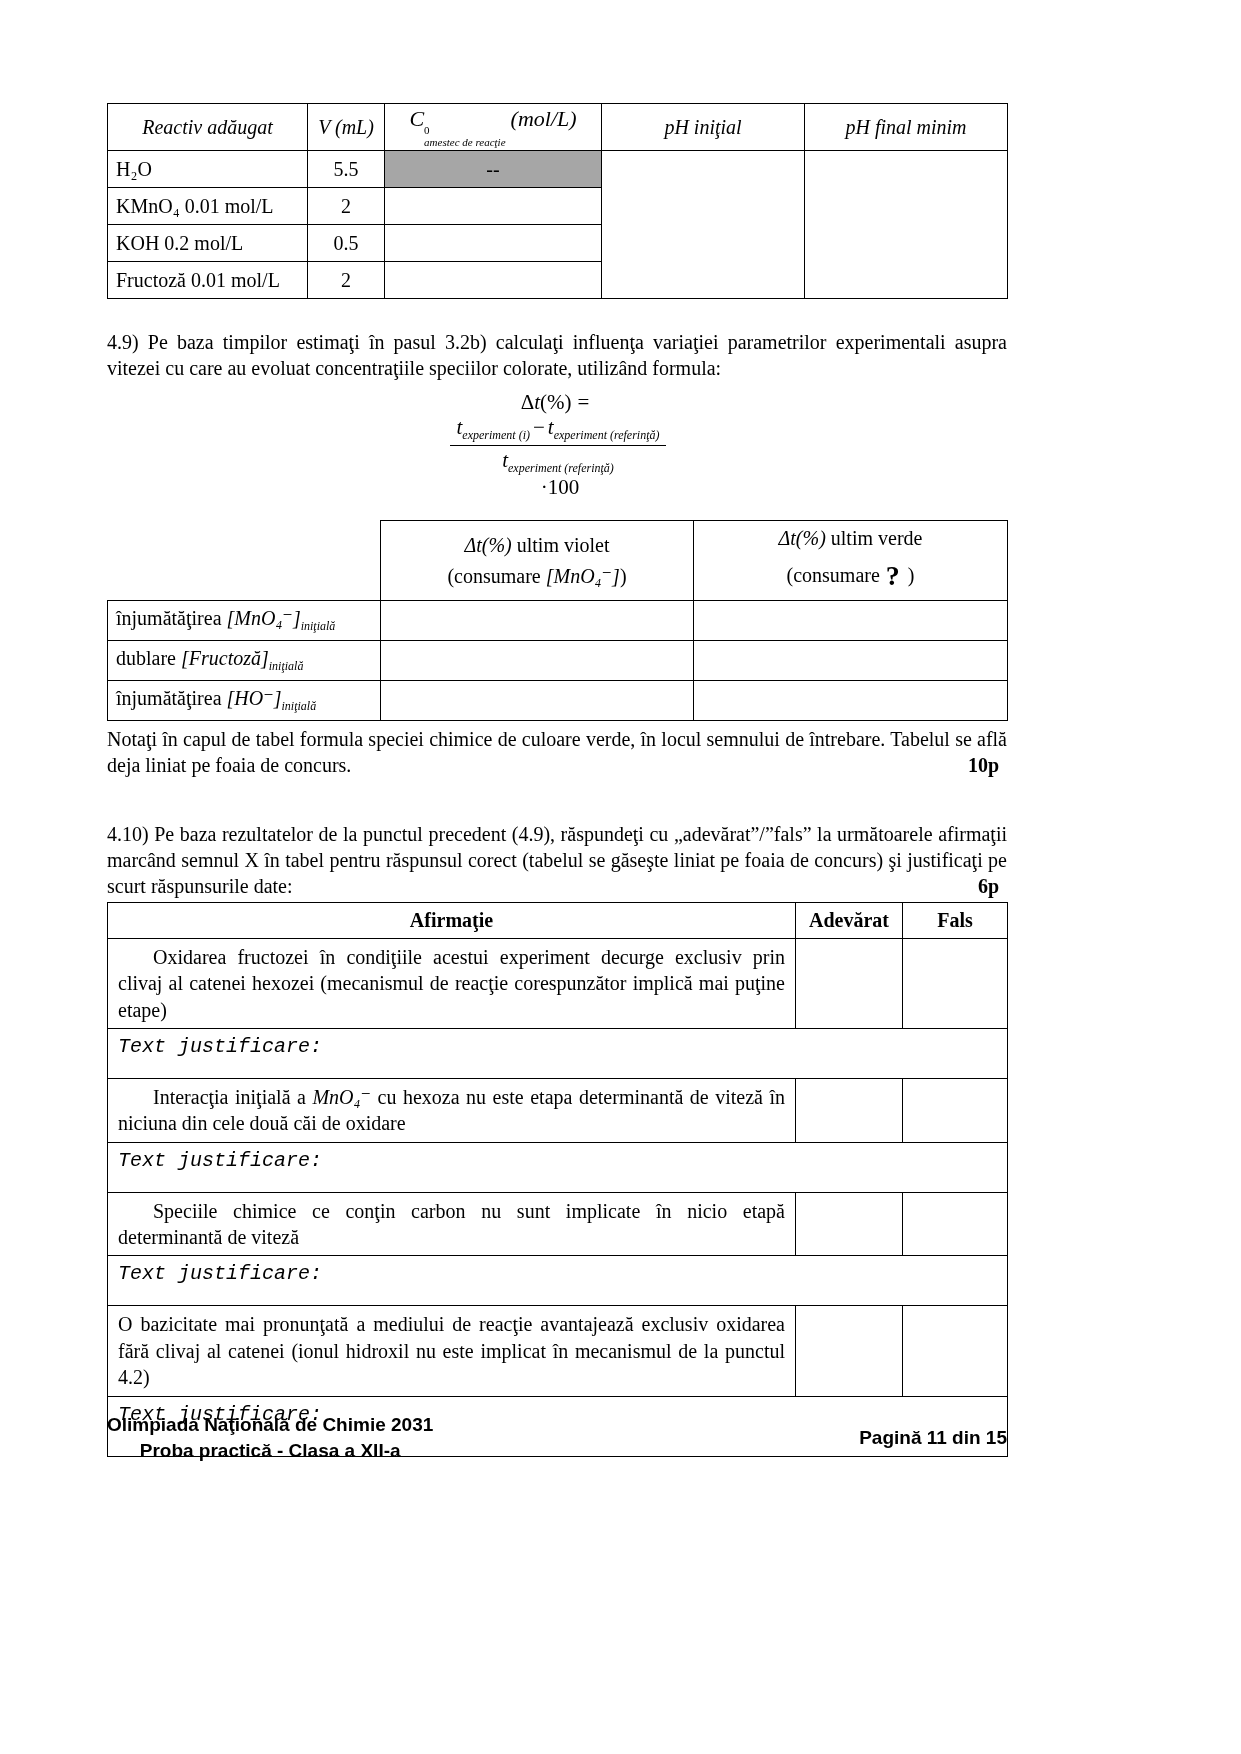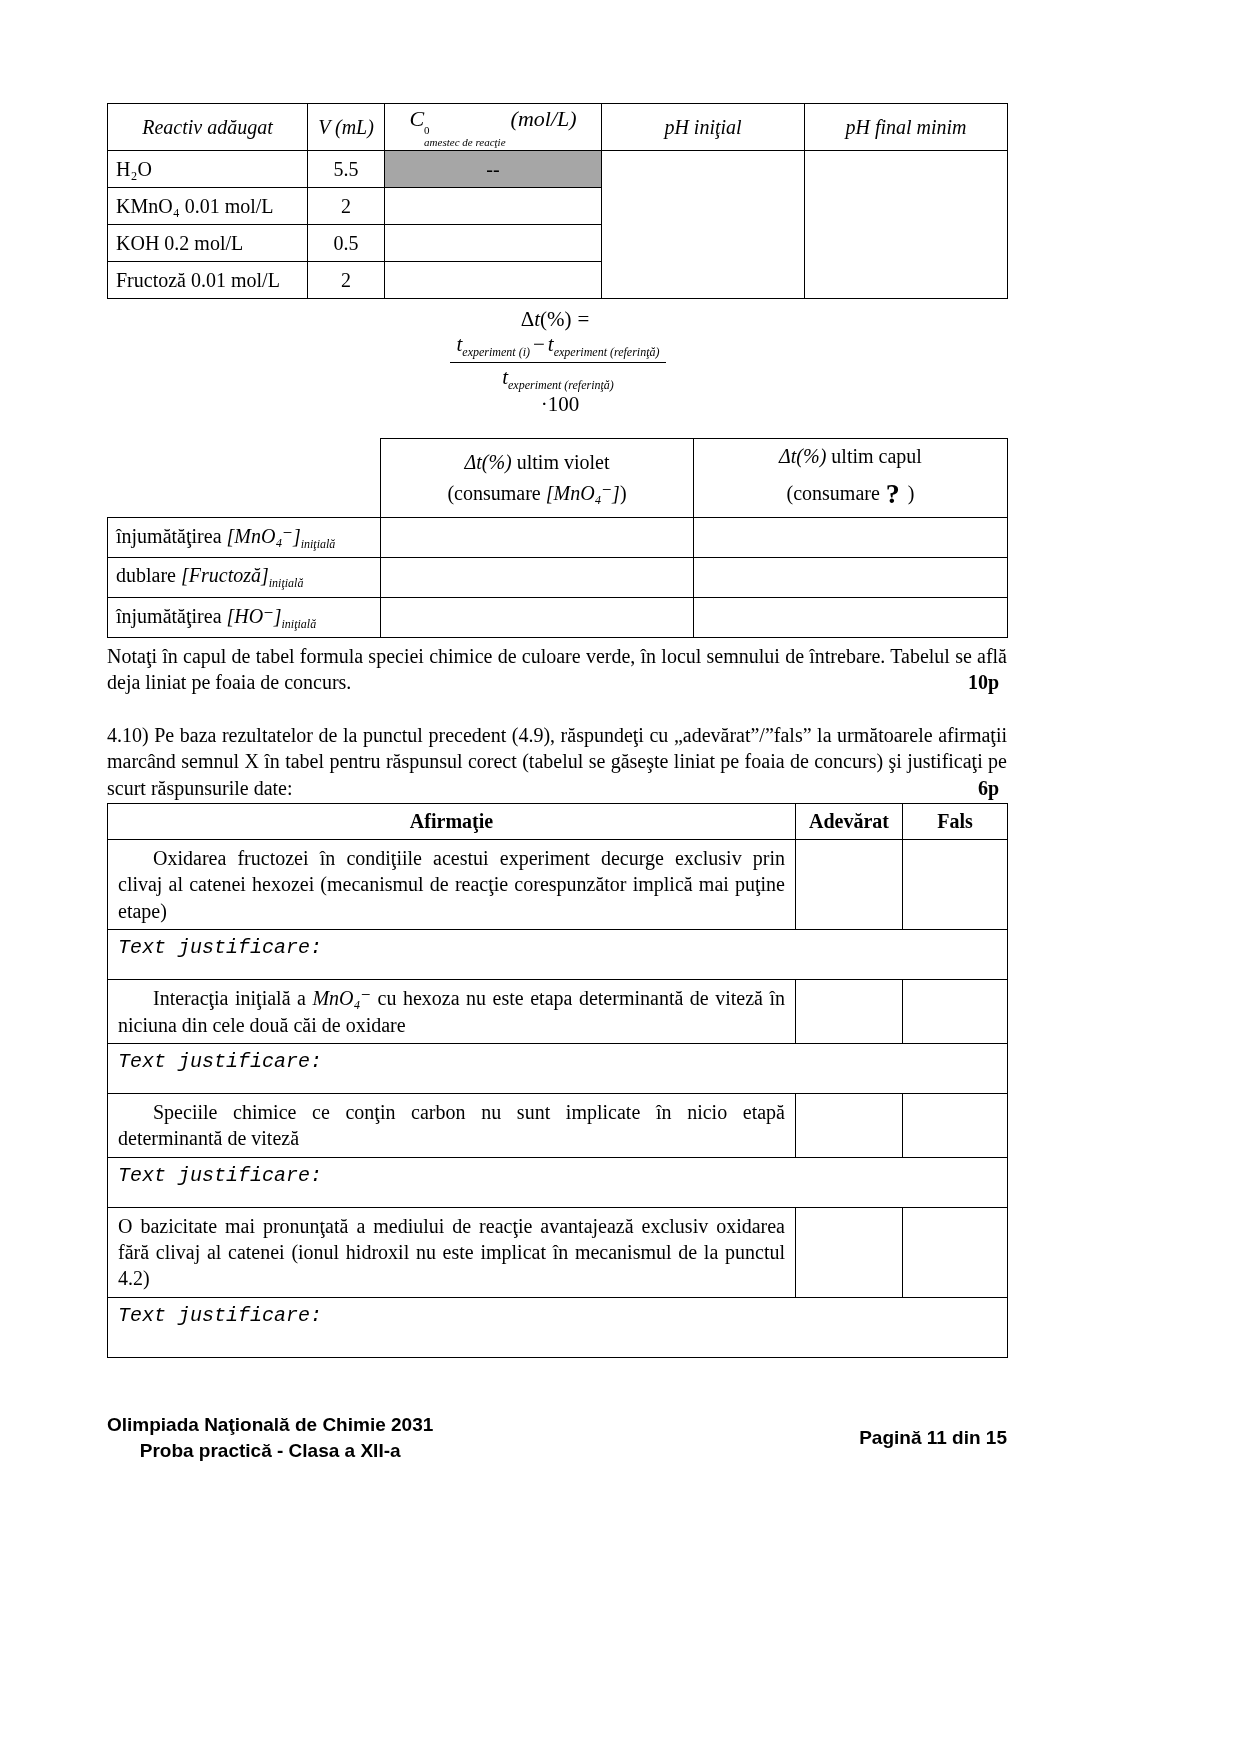--- a/index.html
+++ b/index.html
@@ -21,21 +21,21 @@
   .t1 .c-center{ text-align:center; }
   .t1 .gray { background:#a6a6a6; text-align:center; }
   .cmath i { font-size:22px; }
   .supsub { display:inline-flex; flex-direction:column; font-size:11px; line-height:1.05; vertical-align:-8px; font-style:italic; text-align:left; }
   .supsub .s-sup { font-style:normal; }
 
   
   .para { font-size:20px; line-height:1.32; text-align:justify; position:relative; }
   .p49  { margin-top:30px; }
   .note { margin-top:5px; }
-  .p410 { margin-top:26px; }
+  .p410 { margin-top:42px; }
   .pts { position:absolute; right:8px; bottom:0; font-weight:bold; font-style:normal; }
 
   
   .formula { margin:8px 0 6px 2px; font-size:21px; display:flex; align-items:center; line-height:1.2;flex-direction:column; }
   .formula sub { font-size:12px; font-style:italic; }
   .f-eq { margin:0 6px; }
   .op { margin:0 3px; }
   .frac { display:inline-flex; flex-direction:column; align-items:center; }
   .frac .num { border-bottom:1.5px solid #000; padding:0 6px 2px; }
   .frac .den { padding-top:2px; }
@@ -111,20 +111,21 @@
         <td></td>
       </tr>
       <tr>
         <td class="c-left">Fructoză 0.01 mol/L</td>
         <td class="c-center">2</td>
         <td></td>
       </tr>
     </tbody>
   </table>
 
+  <p class="para p49"><span>4.9) Pe baza timpilor estimaţi în pasul 3.2b) calculaţi influenţa variaţiei parametrilor experimentali asupra vitezei cu care au evoluat concentraţiile speciilor colorate, utilizând formula:</span></p>
 
   <div class="formula">
     <span class="f-lhs"><span>Δ</span><i>t</i><span>(%)</span><span class="f-eq">=</span></span>
     <span class="frac">
       <span class="num"><i>t</i><sub>experiment (i)</sub><span class="op">−</span><i>t</i><sub>experiment (referinţă)</sub></span>
       <span class="den"><i>t</i><sub>experiment (referinţă)</sub></span>
     </span>
     <span class="f-mult">·100</span>
   </div>
 
@@ -135,21 +136,21 @@
         <col style="width:314px">
     </colgroup>
     <tbody>
       <tr>
         <td class="corner"></td>
         <th>
           <div><i>Δt(%)</i> <span>ultim violet</span></div>
           <div><span>(consumare</span> <i>[MnO₄⁻]</i><span>)</span></div>
         </th>
         <th>
-          <div><i>Δt(%)</i> <span>ultim capul</span></div>
+          <div><i>Δt(%)</i> <span>ultim verde</span></div>
           <div><span>(consumare</span><span class="qmark">?</span><span>)</span></div>
         </th>
       </tr>
       <tr>
         <td class="lbl t2lbl"><span>înjumătăţirea</span> <i>[MnO₄⁻]</i><sub>iniţială</sub></td>
         <td></td>
         <td></td>
       </tr>
       <tr>
         <td class="lbl t2lbl"><span>dublare</span> <i>[Fructoză]</i><sub>iniţială</sub></td>

